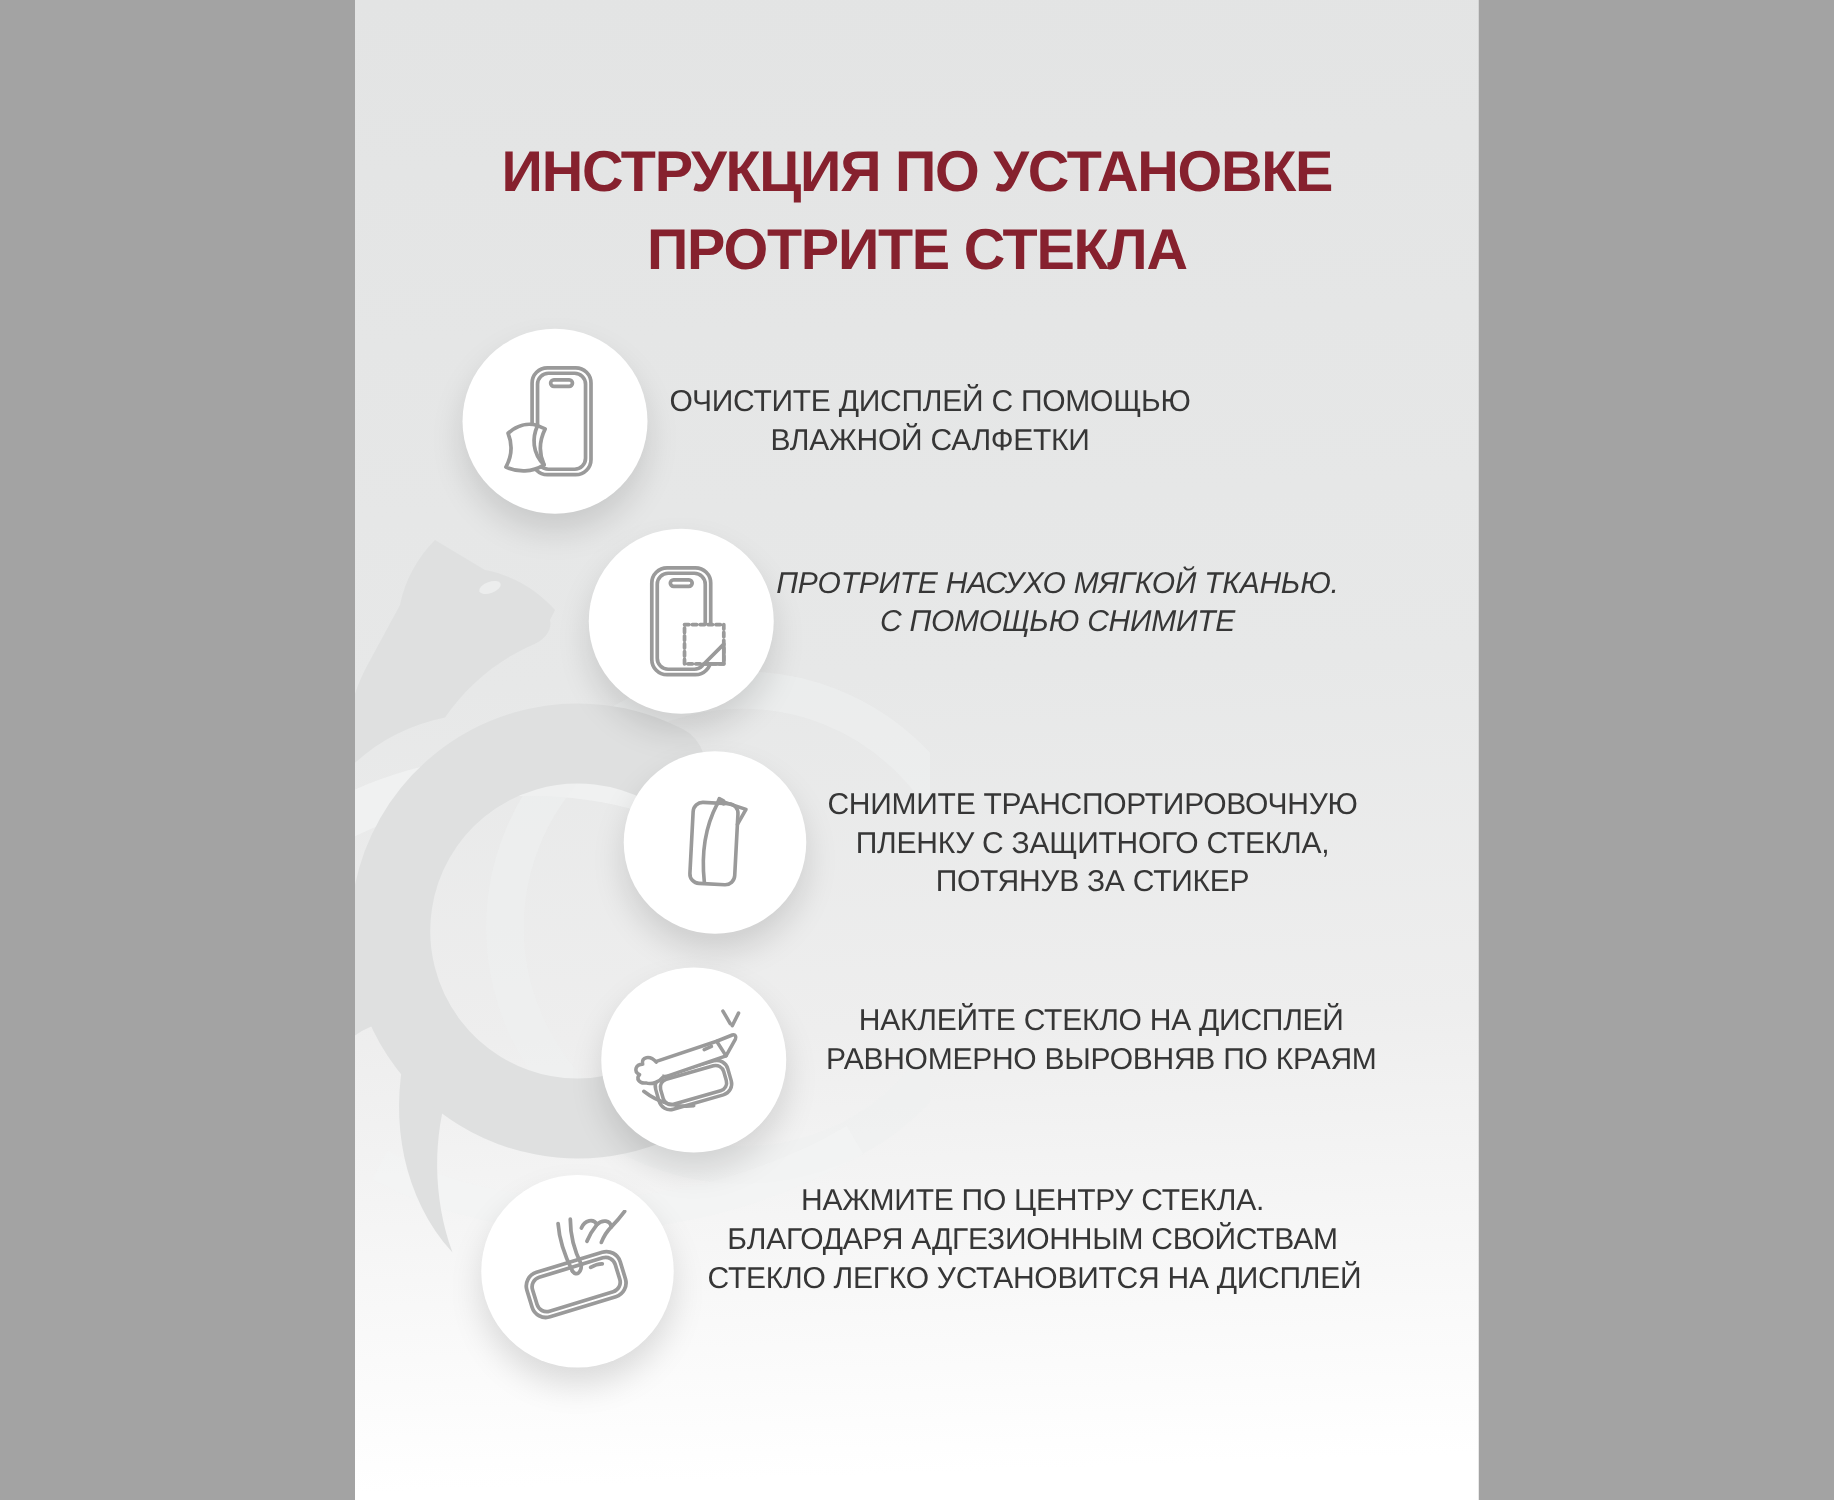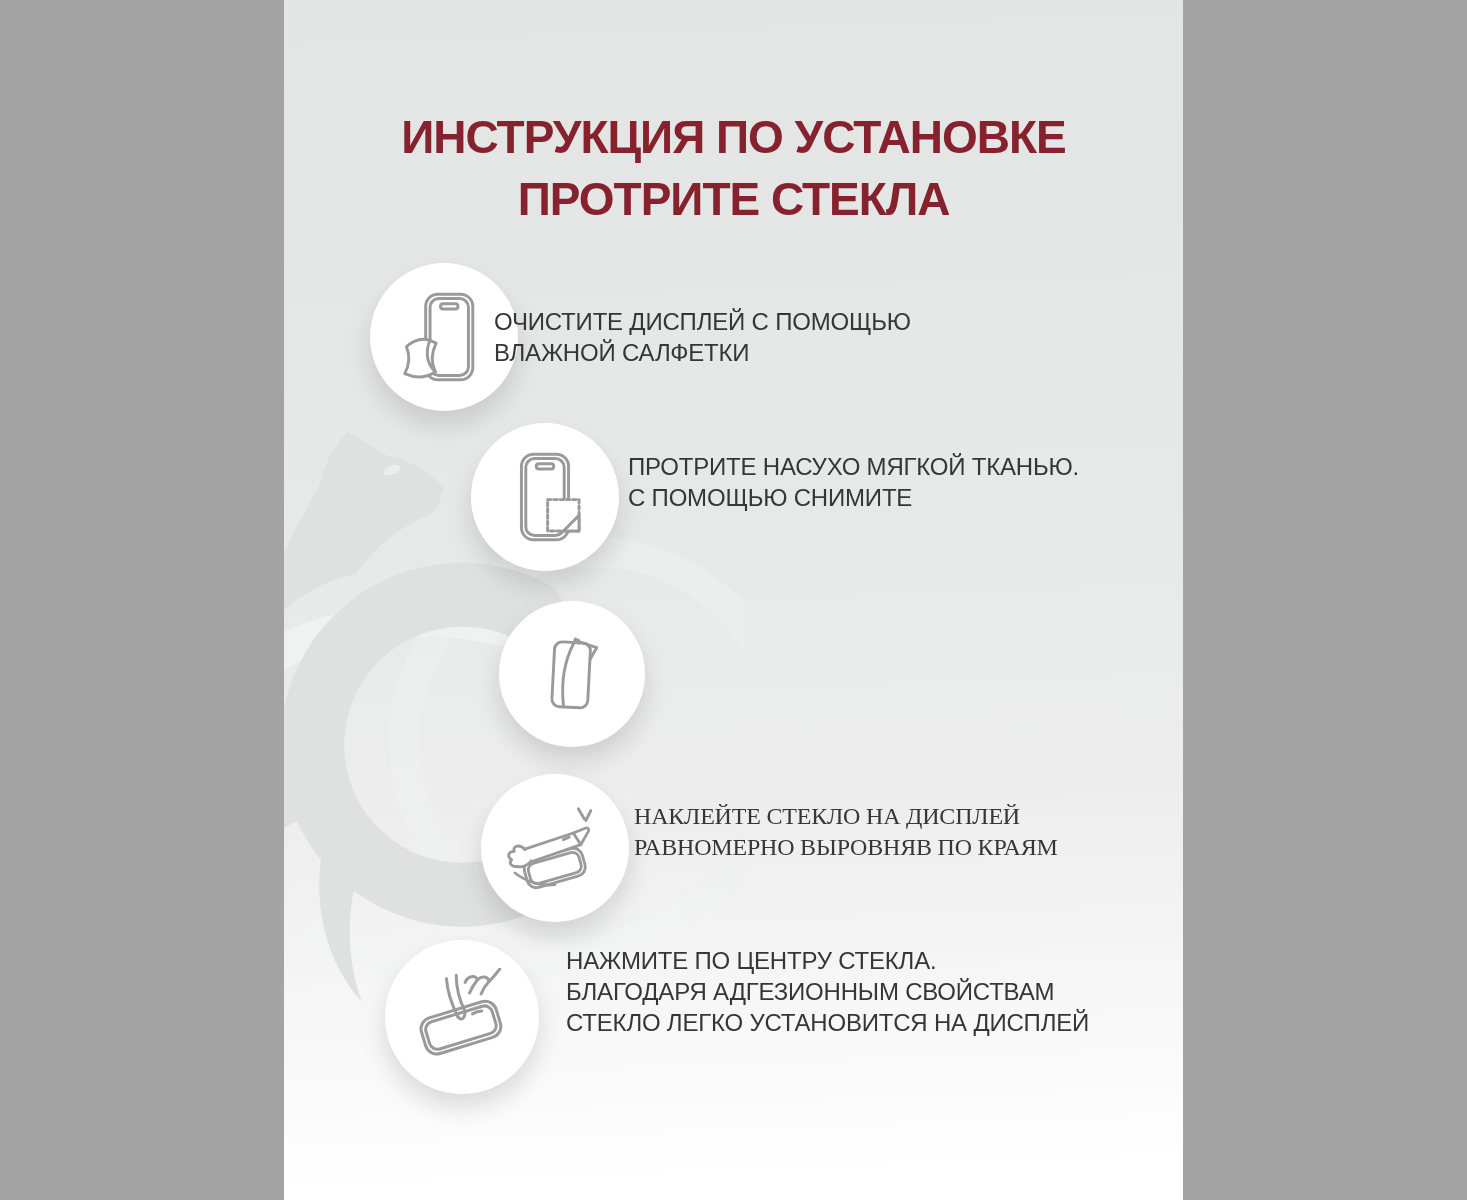--- a/index.html
+++ b/index.html
@@ -23,28 +23,28 @@
     position: absolute; background: #ffffff; border-radius: 50%;
     box-shadow: 0 14px 26px rgba(0,0,0,0.13);
     display: flex; align-items: center; justify-content: center;
   }
   .c1 { left:  86px; top: 263px; width: 148px; height: 148px; }
   .c2 { left: 187px; top: 423px; width: 148px; height: 148px; }
   .c3 { left: 215px; top: 601px; width: 146px; height: 146px; }
   .c4 { left: 197px; top: 774px; width: 148px; height: 148px; }
   .c5 { left: 101px; top: 940px; width: 154px; height: 154px; }
   .step-text {
-    position: absolute; text-align: left; color: #363636;
+    position: absolute; text-align: center; color: #363636;
     font-size: 24px; line-height: 31px; letter-spacing: -0.2px;
   }
   .step-text .line { white-space: nowrap; }
   .t1 { left: 210px; top: 306px; width: 500px; }
-  .t2 { left: 344px; top: 451px; width: 460px; }
+  .t2 { left: 332px; top: 451px; width: 460px; font-style: italic; }
   .t3 { left: 360px; top: 628px; width: 460px; }
-  .t4 { left: 350px; top: 801px; width: 470px; font-family: Liberation Serif, serif; }
+  .t4 { left: 362px; top: 801px; width: 470px; }
   .t5 { left: 270px; top: 945px; width: 520px; margin-left: 12px; }
   svg .ln { fill: none; stroke: #9a9a9a; stroke-width: 3.4; stroke-linecap: round; stroke-linejoin: round; }
   svg .lnf { fill: #ffffff; stroke: #9a9a9a; stroke-width: 3.4; stroke-linecap: round; stroke-linejoin: round; }
 </style>
 </head>
 <body>
 
 <div class="page">
   <div class="panel">
 
@@ -98,20 +98,25 @@
     </div>
 
     <div class="circle c3">
       <svg width="94" height="94" viewBox="0 0 110 110">
         <rect class="ln" x="33" y="18" width="42" height="76" rx="9" transform="rotate(3 54 56)"></rect>
         <path class="ln" d="M57 19 L59 14 L63 16 L63 19"></path>
         <path class="ln" d="M63 17 L84 24 L76 38"></path>
         <path class="ln" d="M57 19 C46 40 42 64 45 92"></path>
       </svg>
     </div>
+    <div class="step-text t3">
+      <div class="line">СНИМИТЕ ТРАНСПОРТИРОВОЧНУЮ</div>
+      <div class="line">ПЛЕНКУ С ЗАЩИТНОГО СТЕКЛА,</div>
+      <div class="line">ПОТЯНУВ ЗА СТИКЕР</div>
+    </div>
 
     <div class="circle c4">
       <svg width="100" height="96" viewBox="0 0 120 110">
         <path class="ln" d="M88 8 L95 20 M103 10 L97 22"></path>
         <g transform="rotate(-16 60 80)">
           <rect class="ln" x="24" y="62" width="72" height="34" rx="11"></rect>
           <rect class="ln" x="28.5" y="66.5" width="63" height="25" rx="8"></rect>
         </g>
         <path class="lnf" d="M22 57 L82 37 L97 31 C100 30 101 33 100 35 L91 51 L36 70 C31 72 27 70 25 66 Z"></path>
         <path class="ln" d="M82 37 L91 51"></path>

